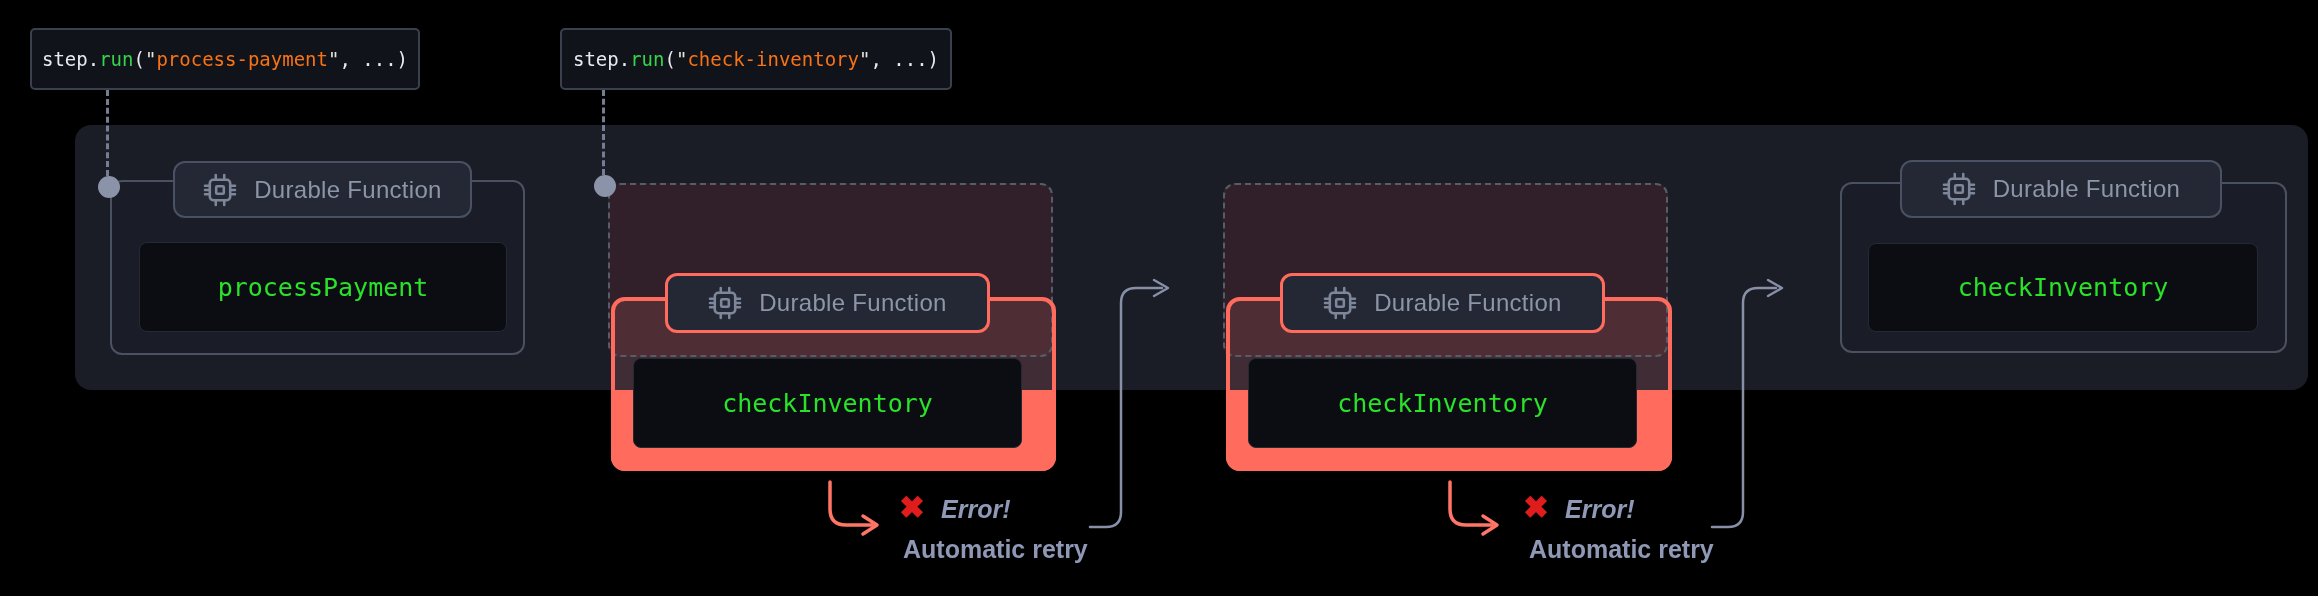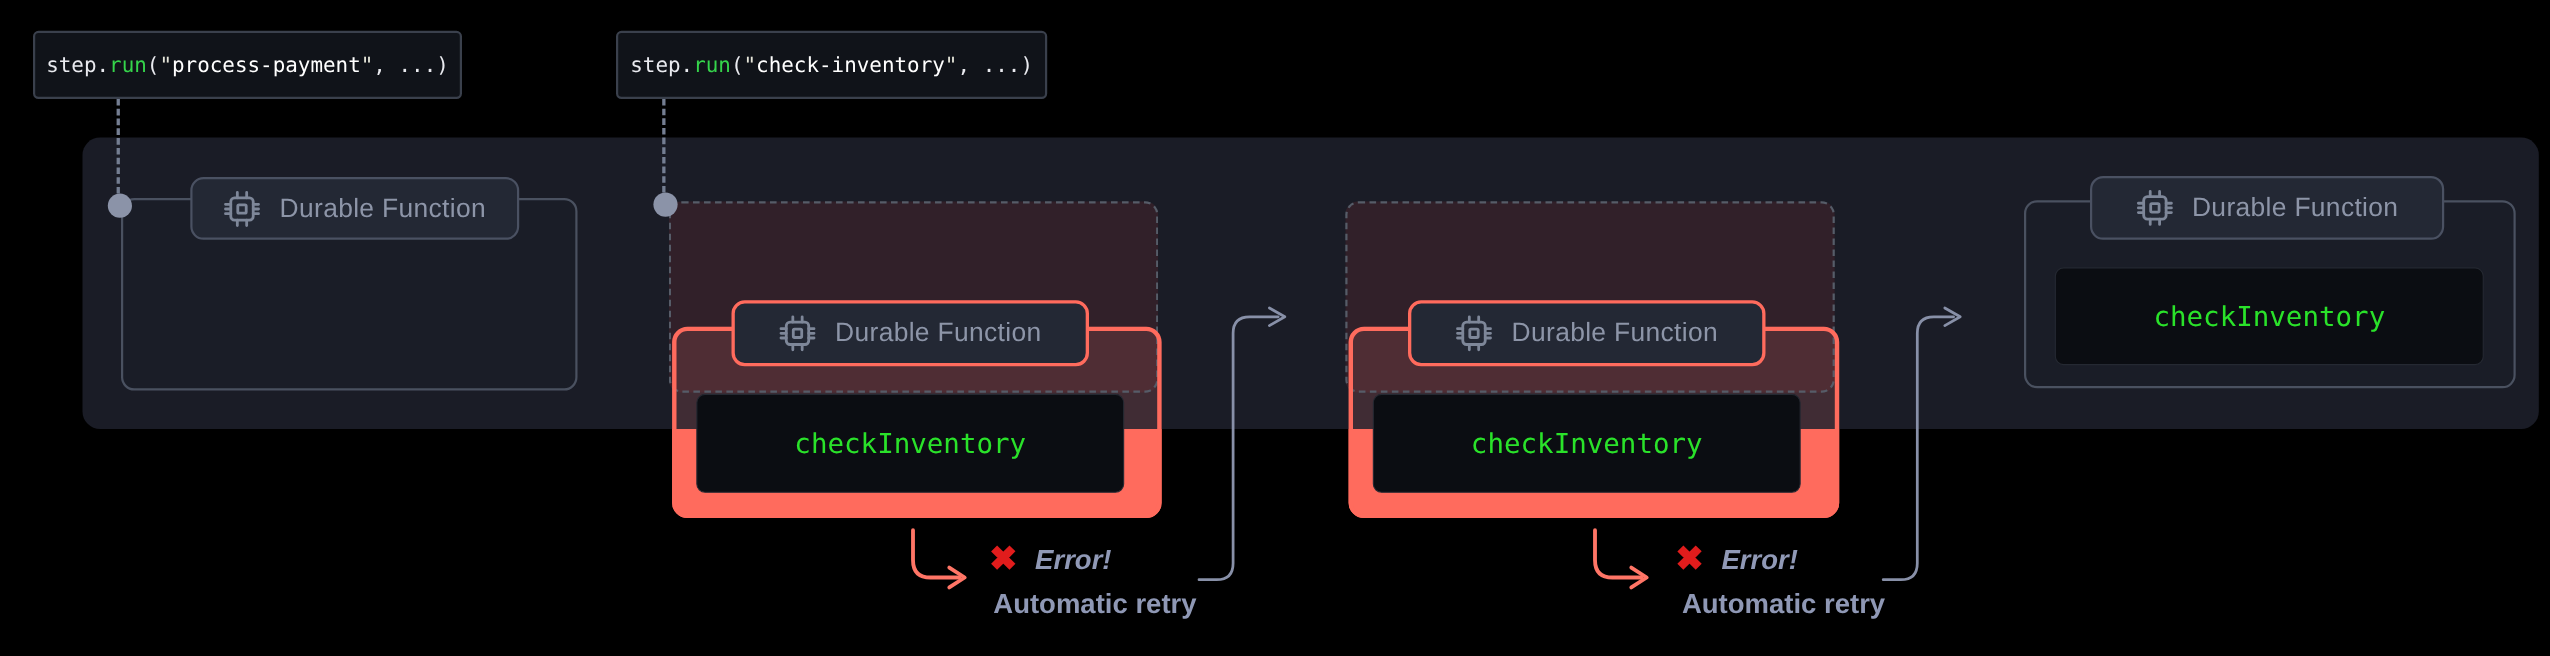--- a/index.html
+++ b/index.html
@@ -44,21 +44,21 @@
   
   .dropline{position:absolute;width:0;border-left:3px dashed #747e92;z-index:9;}
   .dot{position:absolute;width:22px;height:22px;border-radius:50%;background:#8b93a8;z-index:9;}
 
   
   .tooltip{position:absolute;display:flex;align-items:center;justify-content:center;
            background:#101319;border:2px solid #3a404c;border-radius:5px;
            font-family:"DejaVu Sans Mono","Liberation Mono",monospace;font-size:19px;
            color:#e9eaef;z-index:10;box-sizing:border-box;white-space:pre;}
   .tok-fn{color:#35d44b;text-align:right;}
-  .tok-str{color:#ffffff;}
+  .tok-str{color:#f97316;}
   .tok-quote{color:#e6e6da;}
 </style>
 </head>
 <body>
 
 <div class="stage">
 
   <div class="redbg" style="left:611px;top:297px;width:445px;height:174px;"></div>
   <div class="redbg" style="left:1226px;top:297px;width:446px;height:174px;"></div>
 
@@ -71,20 +71,23 @@
   <div class="redoutline" style="left:1226px;top:297px;width:446px;height:174px;"></div>
 
   <div class="card" style="left:110px;top:180px;width:415px;height:175px;"></div>
   <div class="badge" style="left:173px;top:161px;width:299px;height:57px;">
     <svg class="chip" width="34" height="34" viewBox="0 0 24 24" fill="none" stroke="#7e8799" stroke-width="1.8" stroke-linecap="round">
       <rect x="4.8" y="4.8" width="14.4" height="14.4" rx="2.4"></rect>
         <rect x="9.3" y="9.3" width="5.4" height="5.4" rx="0.8"></rect>
       <path d="M9 1.4V4.8 M15 1.4V4.8 M9 19.2v3.4 M15 19.2v3.4 M1.4 9H4.8 M1.4 12H4.8 M1.4 15H4.8 M19.2 9h3.4 M19.2 12h3.4 M19.2 15h3.4"></path>
     </svg>
     <span>Durable Function</span>
+  </div>
+  <div class="fnbox" style="left:139px;top:242px;width:368px;height:90px;">
+    <span>processPayment</span>
   </div>
 
   <div class="badge failed" style="left:665px;top:273px;width:325px;height:60px;">
     <svg class="chip" width="34" height="34" viewBox="0 0 24 24" fill="none" stroke="#7e8799" stroke-width="1.8" stroke-linecap="round">
       <rect x="4.8" y="4.8" width="14.4" height="14.4" rx="2.4"></rect>
         <rect x="9.3" y="9.3" width="5.4" height="5.4" rx="0.8"></rect>
       <path d="M9 1.4V4.8 M15 1.4V4.8 M9 19.2v3.4 M15 19.2v3.4 M1.4 9H4.8 M1.4 12H4.8 M1.4 15H4.8 M19.2 9h3.4 M19.2 12h3.4 M19.2 15h3.4"></path>
     </svg>
     <span>Durable Function</span>
   </div>

